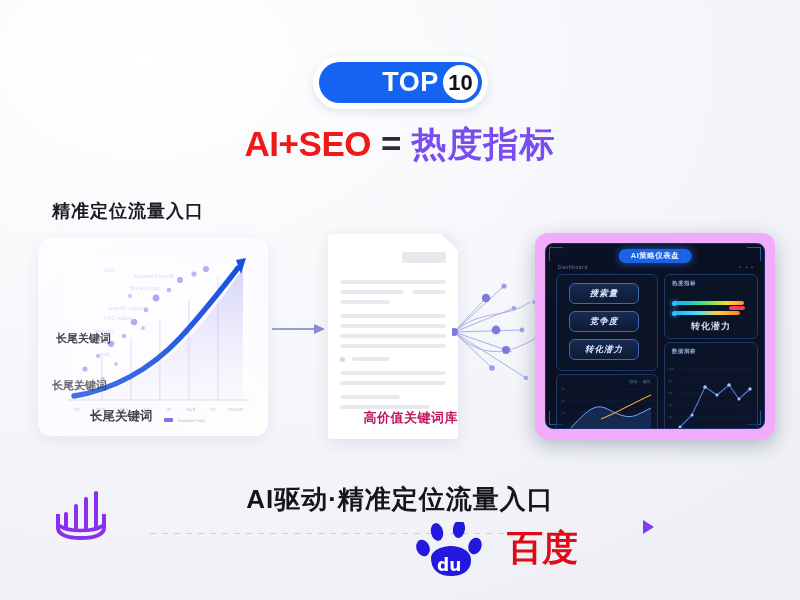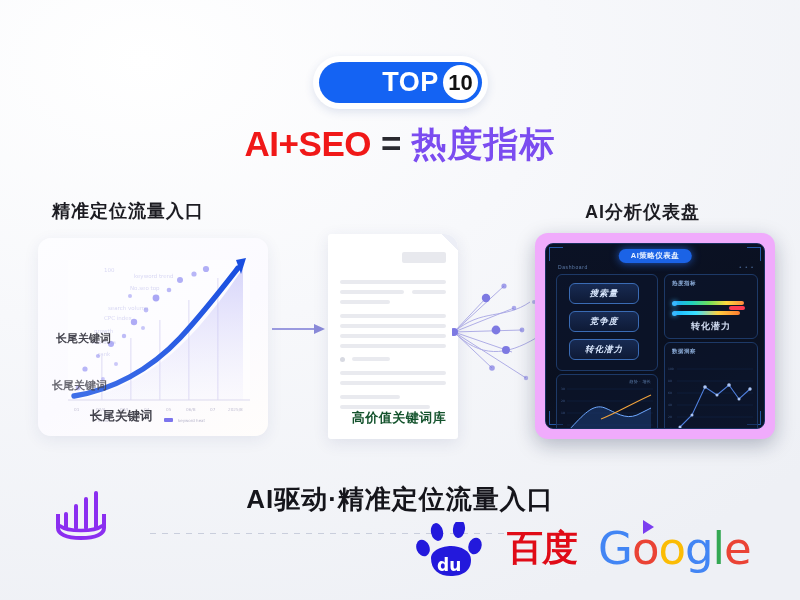--- a/index.html
+++ b/index.html
@@ -73,22 +73,22 @@
     border-radius:3px 14px 3px 3px;overflow:hidden;
   }
   .doc-fold{
     position:absolute;right:0;top:0;width:16px;height:16px;
     background:linear-gradient(225deg,#eceef6 0%,#eceef6 50%,transparent 51%);
   }
   .doc-chip{position:absolute;right:12px;top:18px;width:44px;height:11px;border-radius:2px;background:#e8e9ee;}
   .doc-line{position:absolute;left:12px;height:4px;border-radius:2px;background:#e9eaef;}
   .doc-dot{position:absolute;left:12px;width:5px;height:5px;border-radius:50%;background:#d8dae2;}
   .doc-cap{
-    position:absolute;left:0;right:0;bottom:12px;text-align:center;
-    font-size:13px;font-weight:700;color:#14532d;letter-spacing:.5px;margin-left:12px;
+    position:absolute;left:0;right:0;bottom:12px;text-align:right;
+    font-size:13px;font-weight:700;color:#be185d;letter-spacing:.5px;margin-left:12px;
   }
 
   
   .nodes{position:absolute;left:452px;top:268px;width:90px;height:128px;}
 
   
   .tablet{
     position:absolute;left:535px;top:233px;width:240px;height:206px;border-radius:13px;
     background:#f0abfc;padding:6px;box-sizing:border-box;
     box-shadow:0 6px 20px rgba(15,25,60,.28);
@@ -172,21 +172,20 @@
         <span class="badge-num">10</span>
       </span>
     </div>
   </div>
 
   <div class="headline">
     <span class="hl-red">AI+SEO</span><span class="hl-eq">=</span><span class="hl-purple">热度指标</span>
   </div>
 
   <div class="cap cap-left">精准定位流量入口</div>
-  <div class="cap cap-right">AI分析仪表盘</div>
 
   <div class="card-left">
     <svg class="chart-svg" viewBox="0 0 230 198" preserveAspectRatio="none">
       <defs>
         <linearGradient id="areaFill" x1="0" y1="0" x2="0" y2="1">
           <stop offset="0%" stop-color="#b9b6f5" stop-opacity=".55"></stop>
           <stop offset="100%" stop-color="#dedcfb" stop-opacity=".12"></stop>
         </linearGradient>
         <linearGradient id="arrowGrad" x1="0" y1="1" x2="1" y2="0">
           <stop offset="0%" stop-color="#3f6fe8"></stop>
@@ -425,16 +424,15 @@
         <ellipse cx="22" cy="10" rx="6" ry="9" transform="rotate(-12 22 10)"></ellipse>
         <ellipse cx="44" cy="7" rx="6" ry="9" transform="rotate(8 44 7)"></ellipse>
         <ellipse cx="8" cy="26" rx="6.5" ry="8.5" transform="rotate(-22 8 26)"></ellipse>
         <ellipse cx="60" cy="24" rx="6.5" ry="8.5" transform="rotate(20 60 24)"></ellipse>
         <path d="M16,36 C16,28 28,24 36,24 C46,24 56,29 56,38 C56,50 46,54 36,54 C24,54 16,48 16,36 Z"></path>
       </g>
       <text x="22" y="49" font-family="DejaVu Sans, sans-serif" font-size="17" font-weight="700" fill="#ffffff">du</text>
     </svg>
     <div class="baidu-txt">百度</div>
     <div class="play-arrow"></div>
-    <div class="google"><span class="g1">G</span><span class="g2">o</span><span class="g3">o</span><span class="g4">g</span><span class="g5">l</span><span class="g6">e</span></div>
   </div>
 
 </div>
 
 </body></html>

